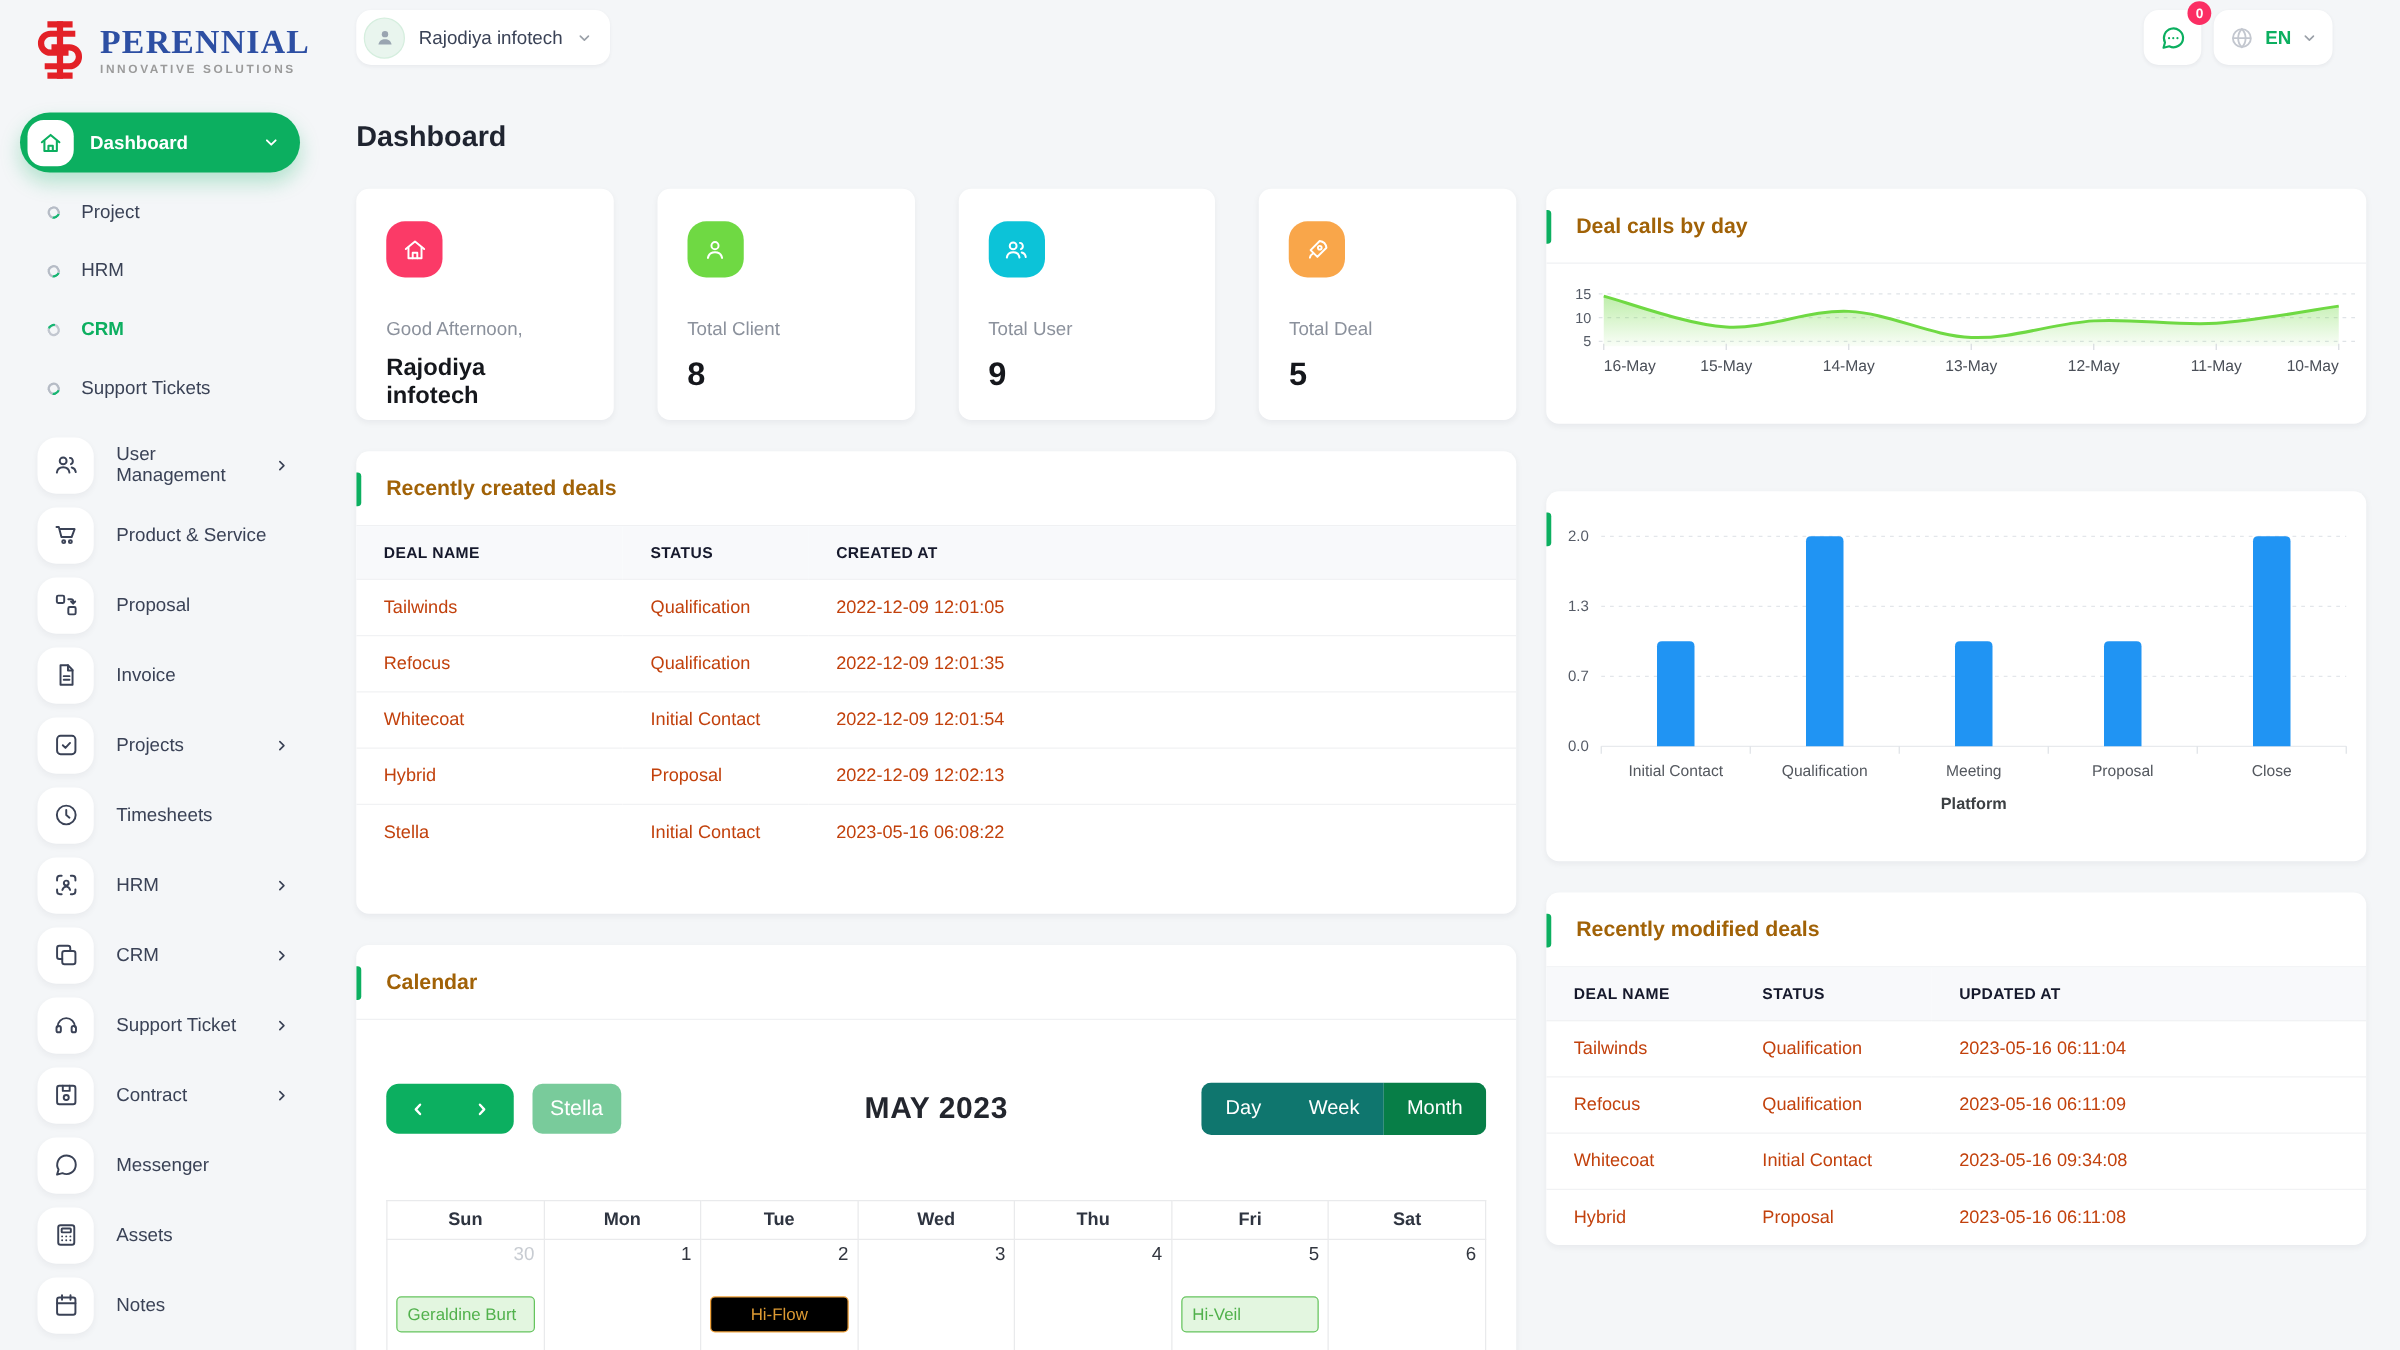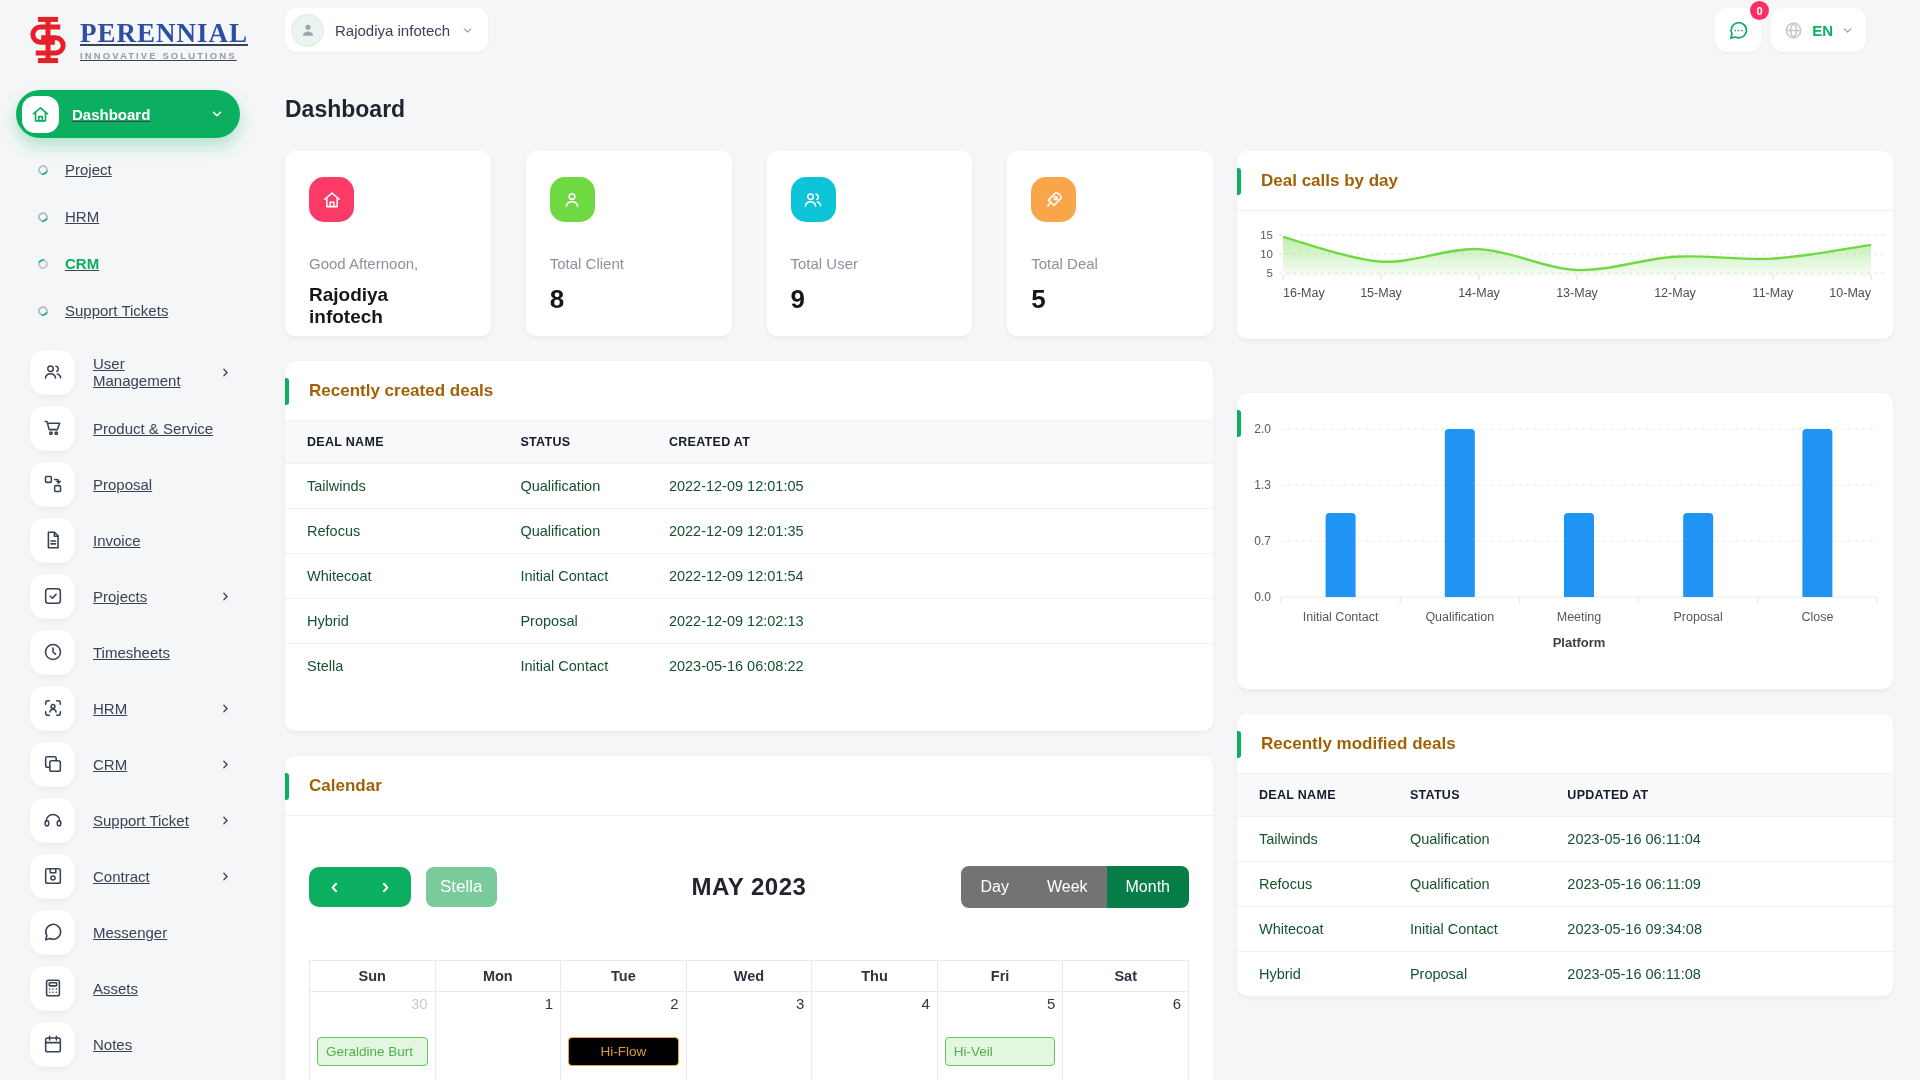--- a/index.html
+++ b/index.html
@@ -1,21 +1,21 @@
 <!DOCTYPE html>
 <html><head>
 <meta charset="utf-8">
 <style>
   * { box-sizing: border-box; margin: 0; padding: 0; }
   html, body { width: 1920px; height: 1080px; overflow: hidden; }
   body { background: #f4f6f8; font-family: "Liberation Sans", "DejaVu Sans", sans-serif; color: #3a4256; }
   svg { display: block; }
 
   
-  .sidebar { position: absolute; left: 0; top: 0; width: 256px; height: 1080px; padding: 14px 0 0 16px; text-decoration: underline; }
+  .sidebar { position: absolute; left: 0; top: 0; width: 256px; height: 1080px; padding: 14px 0 0 16px; }
   .logo-row { display: flex; align-items: center; gap: 6px; padding-left: 6px; }
   .logo-text .brand-name { font-family: "Liberation Serif", serif; font-weight: bold; font-size: 27px; color: #2d4fa3; letter-spacing: 1px; line-height: 1; }
   .logo-text .brand-tag { font-size: 9.5px; font-weight: bold; color: #9b9b9b; letter-spacing: 2.1px; margin-top: 3px; }
   .dash-btn { margin-top: 24px; width: 224px; height: 48px; border-radius: 26px; background: #0caf60; box-shadow: 0 8px 16px rgba(12,175,96,.28); display: flex; align-items: center; gap: 13px; padding: 0 16px 0 6px; cursor: pointer; }
   .dash-chip { width: 37px; height: 37px; background: #fff; border-radius: 13px; display: flex; align-items: center; justify-content: center; color: #0caf60; flex: none; }
   .dash-btn .lbl { color: #fff; font-weight: bold; font-size: 15px; }
   .dash-btn .chev { margin-left: auto; color: #fff; }
   .subnav { margin-top: 8px; }
   .sub-item { height: 47px; display: flex; align-items: center; gap: 17px; padding-left: 22px; font-size: 15px; cursor: pointer; }
   .bullet { width: 10px; height: 10px; border-radius: 50%; border: 2px solid #b6bcc6; border-bottom-color: #18b573; transform: rotate(-30deg); flex: none; }
@@ -54,38 +54,38 @@
 
   
   .panel { position: relative; background: #fff; border-radius: 10px; box-shadow: 0 2px 5px rgba(20,20,43,.05); margin-top: 25px; overflow: hidden; }
   .panel-head { height: 60px; display: flex; align-items: center; padding: 0 24px; border-bottom: 1px solid #f0f1f3; }
   .panel-title { font-size: 17px; font-weight: bold; color: #a16207; }
   .accent { position: absolute; left: 0; top: 17px; width: 4px; height: 27px; background: #0caf60; border-radius: 0 3px 3px 0; }
 
   
   table.deals { width: 100%; border-collapse: collapse; }
   table.deals th { background: #f8f9fb; text-align: left; font-size: 12.5px; font-weight: bold; color: #16192c; letter-spacing: .3px; padding: 14px 0 14px 22px; }
-  table.deals td { font-size: 14.5px; color: #14532d; padding: 14px 0 14px 22px; border-top: 1px solid #f1f2f4; }
+  table.deals td { font-size: 14.5px; color: #c2410c; padding: 14px 0 14px 22px; border-top: 1px solid #f1f2f4; }
   .created-panel { height: 370px; }
   .created-panel col.c1, .modified-panel col.c1 { width: 23%; }
   .created-panel col.c2 { width: 16%; }
   .modified-panel col.c2 { width: 24%; }
 
   
   .chart-wrap { padding: 4px 0 2px; }
 
   
   .calendar-panel { height: 420px; }
   .cal-toolbar { margin: 50px 24px 0; display: flex; align-items: center; position: relative; }
   .nav-group { width: 102px; height: 40px; background: #0caf60; border-radius: 10px; display: flex; align-items: center; justify-content: space-around; color: #fff; cursor: pointer; }
   .nav-group .nb { display: flex; align-items: center; justify-content: center; width: 40px; height: 40px; cursor: pointer; }
   .today-btn { margin-left: 15px; height: 40px; padding: 0 14px; background: #79cb9b; border-radius: 8px; color: #fff; font-size: 17px; display: flex; align-items: center; border: none; cursor: pointer; font-family: inherit; }
   .cal-month { position: absolute; left: 0; right: 0; text-align: center; font-size: 24px; font-weight: bold; color: #23262e; letter-spacing: .5px; }
   .view-group { margin-left: auto; display: flex; height: 42px; border-radius: 8px; overflow: hidden; }
-  .view-btn { border: none; color: #fff; background: #737373; font-size: 16px; padding: 0 19px; cursor: pointer; font-family: inherit; }
+  .view-btn { border: none; color: #fff; background: #0f766e; font-size: 16px; padding: 0 19px; cursor: pointer; font-family: inherit; }
   .view-btn.active { background: #077e47; }
   .cal-grid { margin: 52px 24px 0; width: 880px; border-collapse: collapse; table-layout: fixed; }
   .cal-grid th { border: 1px solid #e9eaec; font-size: 14.5px; font-weight: bold; color: #2e3440; padding: 7px 4px; background: #fff; }
   .cal-grid td { border: 1px solid #e9eaec; height: 130px; vertical-align: top; text-align: right; font-size: 15px; color: #32363f; padding: 3px 7px; }
   .cal-grid td.muted { color: #c8ccd2; }
   .event { margin-top: 25px; text-align: left; border-radius: 4px; font-size: 13.5px; padding: 6px 8px; border: 1px solid; cursor: pointer; }
   .event.green { background: #e3f6e0; border-color: #66c45e; color: #51b14c; }
   .event.orange { background: #000000; border-color: #f0a23c; color: #dd9a33; text-align: center; }
 </style>
 </head>

